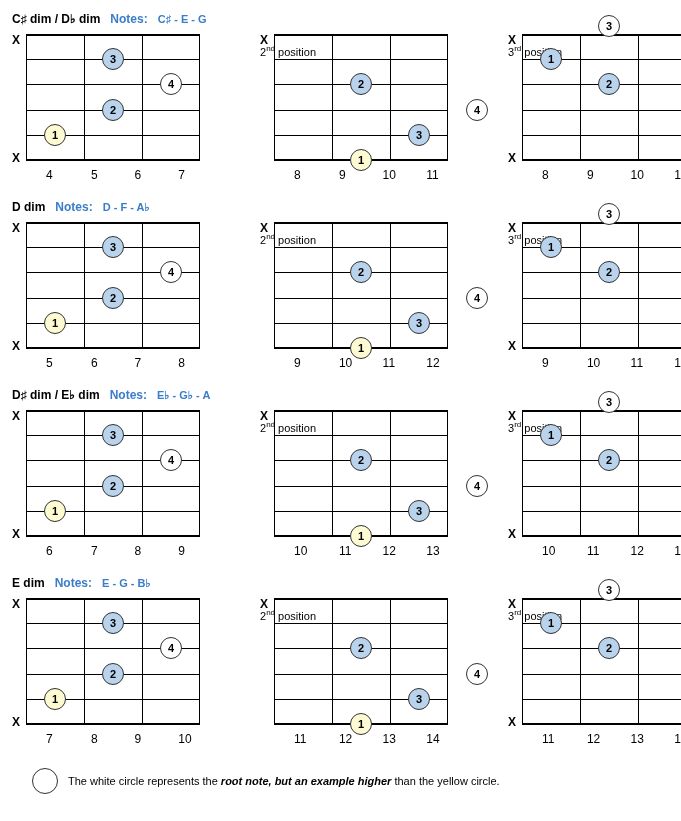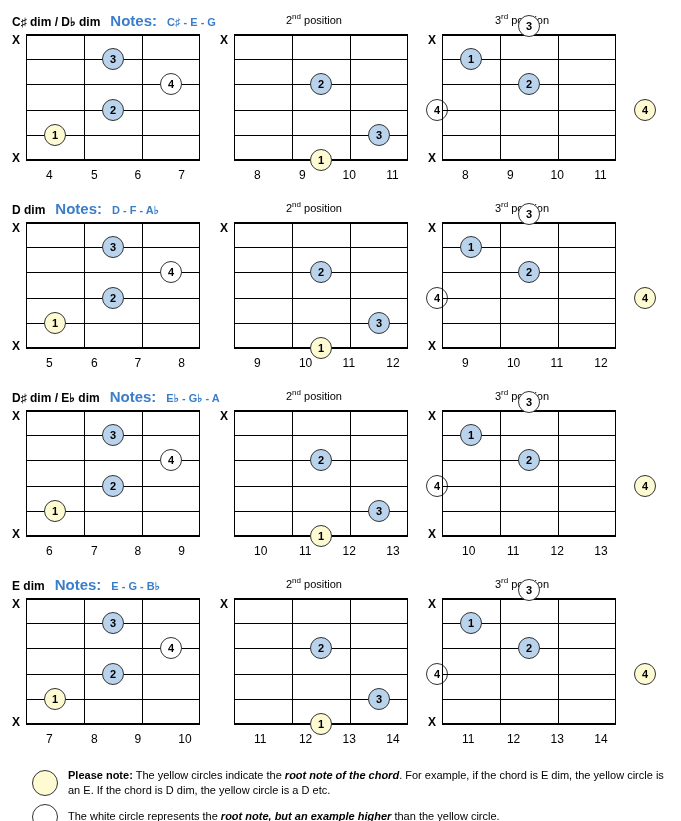--- a/index.html
+++ b/index.html
@@ -12,40 +12,40 @@
     width: 681px;
     box-sizing: border-box;
   }
   .page {
     display: flex;
     flex-direction: column;
     gap: 18px;
   }
   .row {
     display: flex;
-    gap: 20px;
+    gap: 60px;
     align-items: flex-start;
   }
   .chart {
     width: 188px;
     display: flex;
     flex-direction: column;
   }
   .chart-header {
     display: flex;
     align-items: baseline;
     gap: 10px;
     margin-bottom: 4px;
     height: 18px;
     white-space: nowrap;
   }
   .chord-name { font-weight: bold; font-size: 12px; }
-  .notes-label { color: #3a7dc9; font-weight: bold; font-size: 15px; }
+  .notes-label { color: #3a7dc9; font-weight: bold; font-size: 12px; }
   .notes-text { color: #3a7dc9; font-weight: bold; font-size: 11px; }
-  .pos-center { width: 100%; text-align: center; font-size: 11px; }
+  .pos-center { width: 100%; text-align: left; font-size: 11px; margin-top: 32px; }
   sup { font-size: 8px; }
 
   .grid-wrap {
     display: flex;
     align-items: stretch;
   }
   .muted-col {
     width: 14px;
     display: flex;
     flex-direction: column;
@@ -553,21 +553,17 @@
         <div class="fret-labels">
           <span>11</span>
           <span>12</span>
           <span>13</span>
           <span>14</span>
         </div>
       </div>
     </div>
     <div class="legend">
       <div class="legend-row">
-        <div class="lg-circle lg-yellow"></div>
-        <div class="legend-text"><span style="font-weight:bold">Please note:</span> The yellow circles indicate the <em>root note of the chord</em>. For example, if the chord is E dim, the yellow circle is an E.  If the chord is D dim, the yellow circle is a D etc.</div>
-      </div>
-      <div class="legend-row">
         <div class="lg-circle lg-white"></div>
         <div class="legend-text">The white circle represents the <em>root note, but an example higher</em> than the yellow circle.</div>
       </div>
     </div>
   </div>
 
 </body></html>

